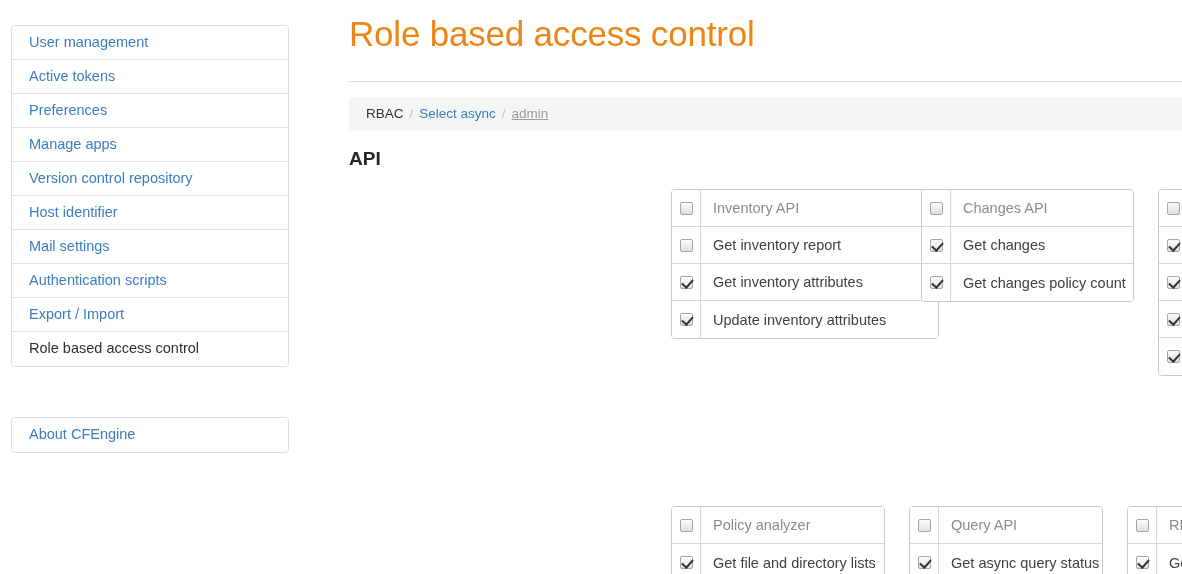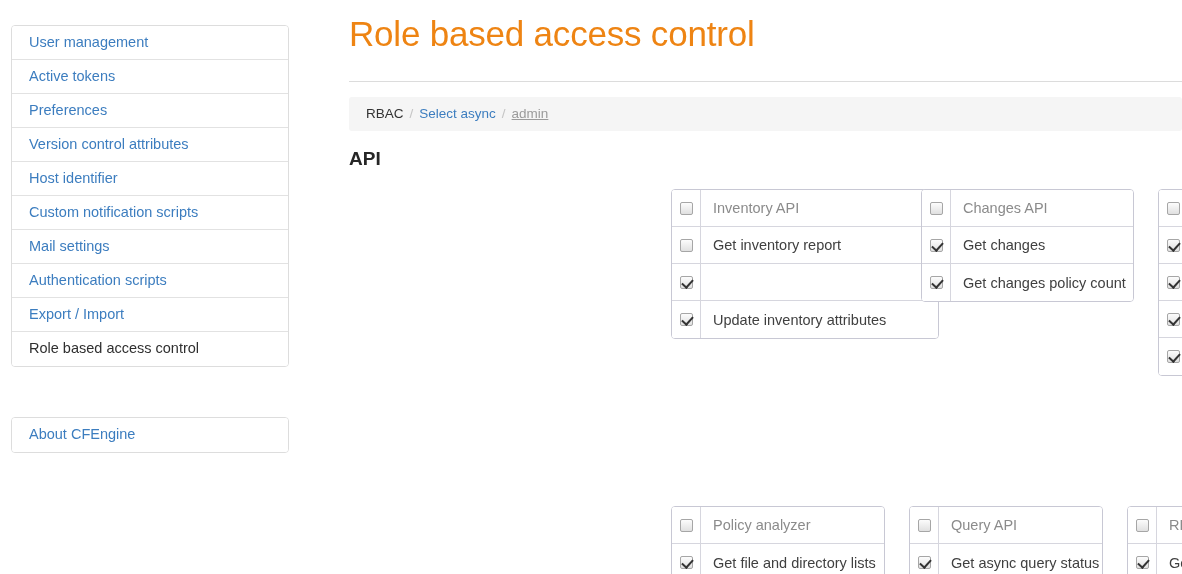--- a/index.html
+++ b/index.html
@@ -152,23 +152,23 @@
 </head>
 <body>
 
 <div id="root">
 
   <div id="sidebar">
     <div class="nav-panel" id="nav-main">
         <div class="nav-item">User management</div>
         <div class="nav-item">Active tokens</div>
         <div class="nav-item">Preferences</div>
-        <div class="nav-item">Version control attributes</div>
+        <div class="nav-item">Manage apps</div>
+        <div class="nav-item">Version control repository</div>
         <div class="nav-item">Host identifier</div>
-        <div class="nav-item">Custom notification scripts</div>
         <div class="nav-item">Mail settings</div>
         <div class="nav-item">Authentication scripts</div>
         <div class="nav-item">Export / Import</div>
         <div class="nav-item active">Role based access control</div>
       </div>
     <div class="nav-panel" id="nav-about">
         <div class="nav-item">About CFEngine</div>
       </div>
   </div>
 
@@ -192,20 +192,21 @@
           <div class="perm-row">
             <div class="perm-cb-cell">
               <span class="cb"></span>
             </div>
             <div class="perm-label">Get inventory report</div>
           </div>
           <div class="perm-row">
             <div class="perm-cb-cell">
               <span class="cb checked"></span>
             </div>
+            <div class="perm-label">Get inventory attributes</div>
           </div>
           <div class="perm-row">
             <div class="perm-cb-cell">
               <span class="cb checked"></span>
             </div>
             <div class="perm-label">Update inventory attributes</div>
           </div>
         </div>
         <div class="perm-panel" style="left: 601px; top: 189px; width: 213px;">
           <div class="perm-row header">

